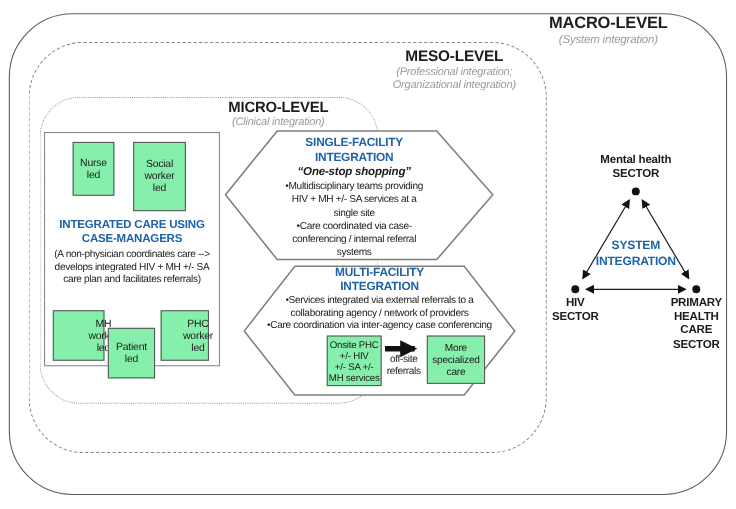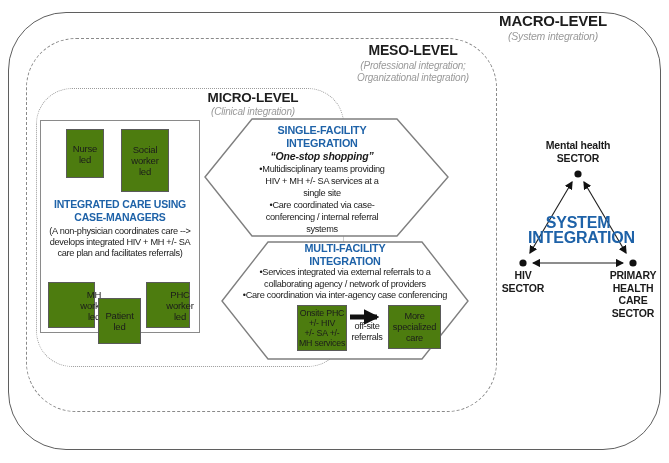--- a/index.html
+++ b/index.html
@@ -20,21 +20,21 @@
   .lvl-sub{font-style:italic;color:#9a9a9a;letter-spacing:-0.2px;}
   #macro-title{left:493px;top:12px;width:120px;font-size:15px;}
   #macro-sub{left:483px;top:30px;width:140px;font-size:10.5px;}
   #meso-title{left:353px;top:42px;width:120px;font-size:14px;}
   #meso-sub{left:333px;top:60px;width:160px;font-size:10px;line-height:12px;}
   #micro-title{left:193px;top:90px;width:120px;font-size:13.5px;}
   #micro-sub{left:193px;top:106px;width:120px;font-size:10px;}
   
   #case-panel{left:40px;top:120px;width:160px;height:213px;border:1.6px solid #8a8a8a;background:#fff;box-sizing:border-box;}
   .small-box{
-    position:absolute;box-sizing:border-box;border:1.4px solid #5a5a5a;background:#4d7c0f;
+    position:absolute;box-sizing:border-box;border:1.4px solid #5a5a5a;background:#86efac;
     display:flex;align-items:center;justify-content:center;text-align:center;
     font-size:9.5px;line-height:11px;letter-spacing:-0.2px;
   }
   #box-nurse{left:66px;top:129px;width:38px;height:49px;}
   #box-social{left:121px;top:129px;width:48px;height:63px;}
   #box-mh{left:48px;top:282px;width:43px;height:46px;padding-left:45px;}
   #box-patient{left:98px;top:298px;width:43px;height:46px;}
   #box-phc{left:146px;top:282px;width:44px;height:46px;padding-left:24px;}
   #cm-heading{left:45px;top:198px;width:150px;font-size:10.5px;line-height:13px;font-weight:bold;color:#1e62a8;letter-spacing:-0.2px;}
   #cm-desc{left:42px;top:226px;width:156px;font-size:9.2px;line-height:10.8px;letter-spacing:-0.3px;}
@@ -49,21 +49,21 @@
   #mf-b1{left:225px;top:267px;width:240px;}
   #mf-b2{left:215px;top:290px;width:260px;}
   #flow-source{left:297px;top:305px;width:50px;height:46px;font-size:8.8px;line-height:10.2px;}
   #flow-label{left:345px;top:321px;width:44px;font-size:9.2px;line-height:10.5px;letter-spacing:-0.3px;}
   #flow-target{left:388px;top:305px;width:53px;height:44px;font-size:9.2px;line-height:11px;}
   
   .node-label{font-weight:bold;font-size:10.5px;line-height:12.5px;letter-spacing:-0.2px;}
   #node-top{left:538px;top:139px;width:80px;}
   #node-left{left:493px;top:269px;width:60px;}
   #node-right{left:593px;top:269px;width:80px;}
-  #sys-heading{left:528px;top:216px;width:100px;font-weight:bold;color:#1e62a8;font-size:16px;line-height:14.5px;letter-spacing:-0.2px;}
+  #sys-heading{left:528px;top:216px;width:100px;font-weight:bold;color:#1e62a8;font-size:11px;line-height:14.5px;letter-spacing:-0.2px;}
   svg{position:absolute;left:0;top:0;}
 </style>
 </head>
 <body>
 
 <div id="canvas">
 
   <div class="frame" id="macro-frame"></div>
   <div class="frame" id="meso-frame"></div>
   <div class="frame" id="micro-frame"></div>

